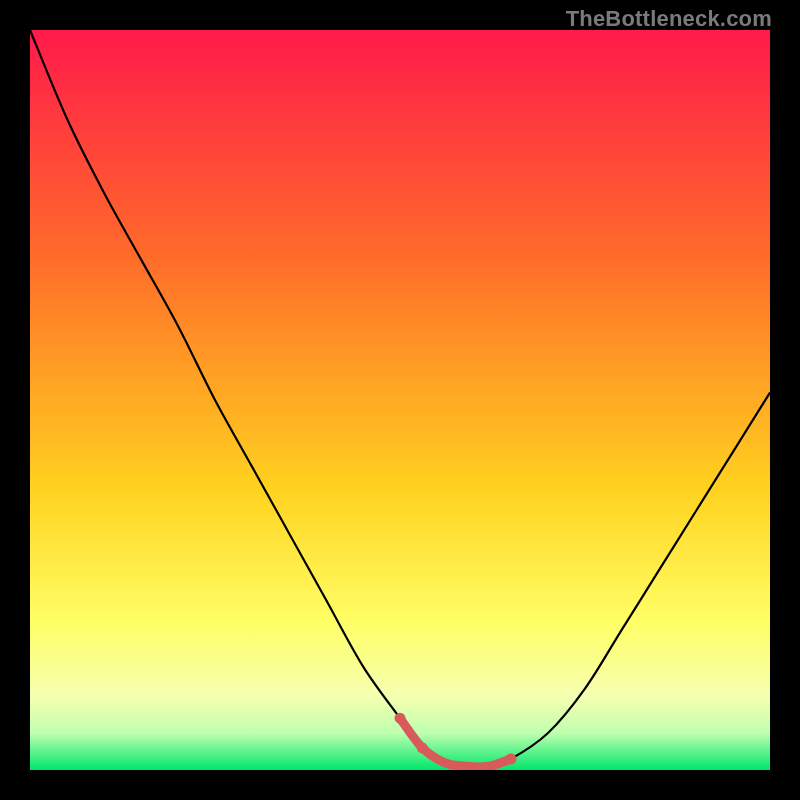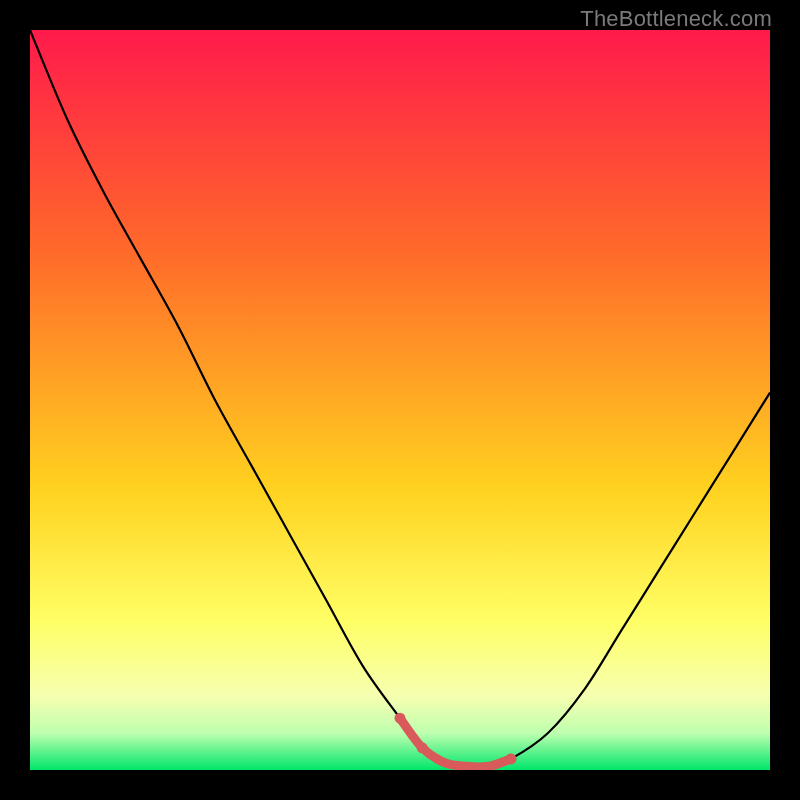--- a/index.html
+++ b/index.html
@@ -22,21 +22,21 @@
     top: 30px;
     width: 740px;
     height: 740px;
   }
   .watermark {
     position: absolute;
     top: 6px;
     right: 28px;
     color: #7a7a7a;
     font-size: 22px;
-    font-weight: 400;
+    font-weight: 700;
     letter-spacing: 0.2px;
     margin-left: 44px;
   }
   svg { display: block; }
 </style>
 </head>
 <body>
 
 <div class="frame">
   <div class="watermark">TheBottleneck.com</div>

